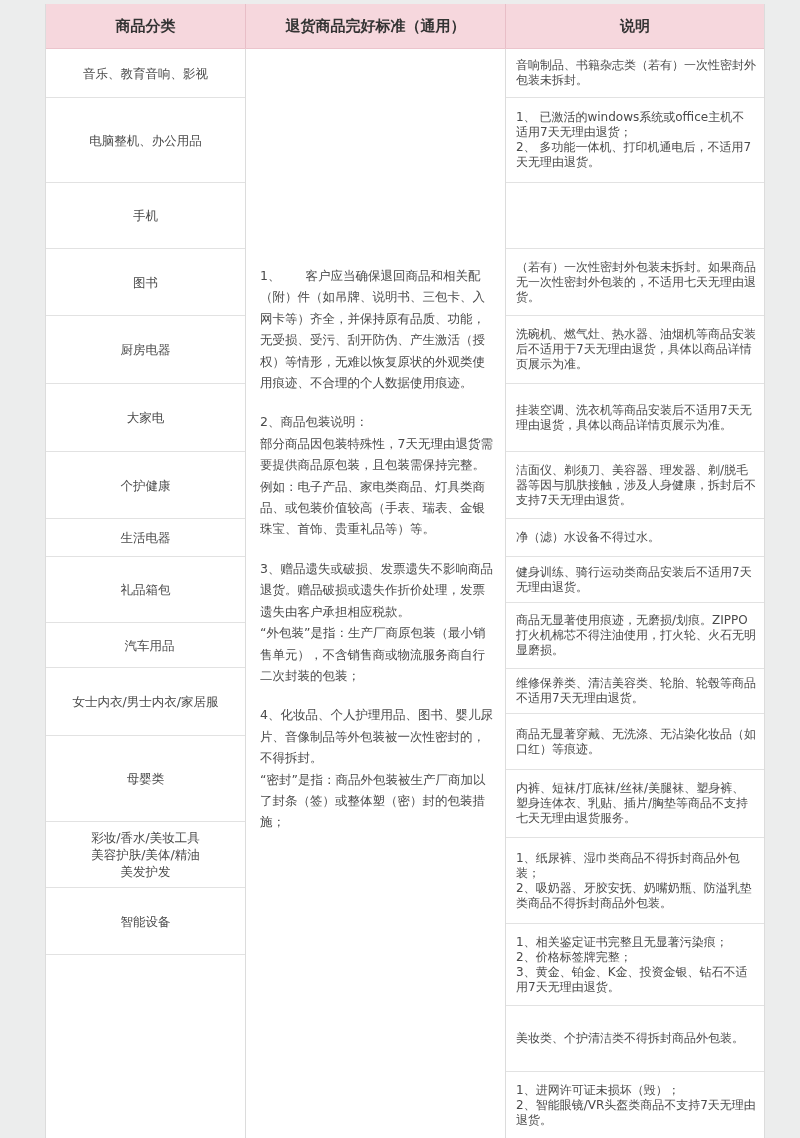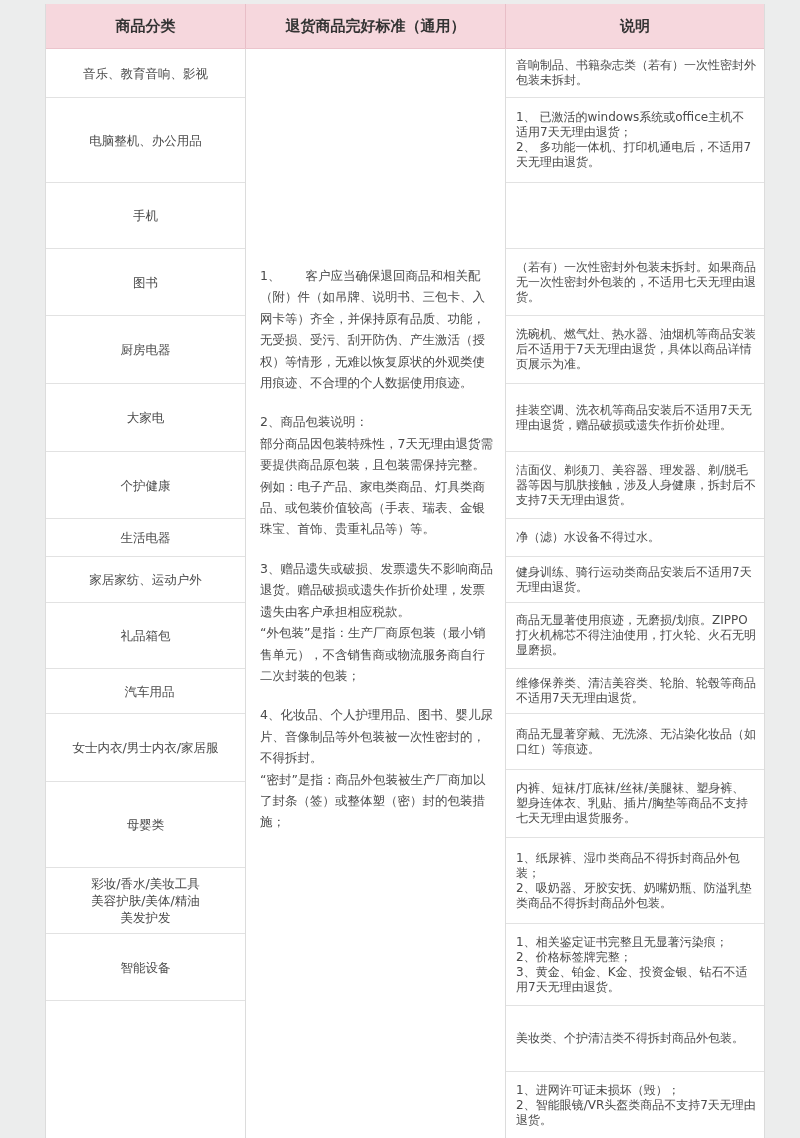--- a/index.html
+++ b/index.html
@@ -109,21 +109,20 @@
   <div class="body">
     <div class="col-left" id="col-left">
         <div class="lcell" style="height: 49px;">音乐、教育音响、影视</div>
         <div class="lcell" style="height: 85px;">电脑整机、办公用品</div>
         <div class="lcell" style="height: 66px;">手机</div>
         <div class="lcell" style="height: 67px;">图书</div>
         <div class="lcell" style="height: 68px;">厨房电器</div>
         <div class="lcell" style="height: 68px;">大家电</div>
         <div class="lcell" style="height: 67px;">个护健康</div>
         <div class="lcell" style="height: 38px;">生活电器</div>
-        <div class="lcell" style="height: 46px;">家居家纺、运动户外</div>
         <div class="lcell" style="height: 66px;">礼品箱包</div>
         <div class="lcell" style="height: 45px; padding-left: 8px;">汽车用品</div>
         <div class="lcell" style="height: 68px;">女士内衣/男士内衣/家居服</div>
         <div class="lcell" style="height: 86px;">母婴类</div>
         <div class="lcell" style="height: 66px;">彩妆/香水/美妆工具
 美容护肤/美体/精油
 美发护发</div>
         <div class="lcell" style="height: 67px;">智能设备</div>
       </div>
 
@@ -137,21 +136,21 @@
 “密封”是指：商品外包装被生产厂商加以了封条（签）或整体塑（密）封的包装措施；</p>
     </div>
 
     <div class="col-right" id="col-right">
         <div class="rcell" style="height: 49px;">音响制品、书籍杂志类（若有）一次性密封外包装未拆封。</div>
         <div class="rcell" style="height: 85px;">1、 已激活的windows系统或office主机不适用7天无理由退货；
 2、 多功能一体机、打印机通电后，不适用7天无理由退货。</div>
         <div class="rcell" style="height: 66px;"></div>
         <div class="rcell" style="height: 67px;">（若有）一次性密封外包装未拆封。如果商品无一次性密封外包装的，不适用七天无理由退货。</div>
         <div class="rcell" style="height: 68px;">洗碗机、燃气灶、热水器、油烟机等商品安装后不适用于7天无理由退货，具体以商品详情页展示为准。</div>
-        <div class="rcell" style="height: 68px;">挂装空调、洗衣机等商品安装后不适用7天无理由退货，赠品破损或遗失作折价处理。</div>
+        <div class="rcell" style="height: 68px;">挂装空调、洗衣机等商品安装后不适用7天无理由退货，具体以商品详情页展示为准。</div>
         <div class="rcell" style="height: 67px;">洁面仪、剃须刀、美容器、理发器、剃/脱毛器等因与肌肤接触，涉及人身健康，拆封后不支持7天无理由退货。</div>
         <div class="rcell" style="height: 38px;">净（滤）水设备不得过水。</div>
         <div class="rcell" style="height: 46px;">健身训练、骑行运动类商品安装后不适用7天无理由退货。</div>
         <div class="rcell" style="height: 66px;">商品无显著使用痕迹，无磨损/划痕。ZIPPO打火机棉芯不得注油使用，打火轮、火石无明显磨损。</div>
         <div class="rcell" style="height: 45px;">维修保养类、清洁美容类、轮胎、轮毂等商品不适用7天无理由退货。</div>
         <div class="rcell" style="height: 56px;">商品无显著穿戴、无洗涤、无沾染化妆品（如口红）等痕迹。</div>
         <div class="rcell" style="height: 68px;">内裤、短袜/打底袜/丝袜/美腿袜、塑身裤、塑身连体衣、乳贴、插片/胸垫等商品不支持七天无理由退货服务。</div>
         <div class="rcell" style="height: 86px;">1、纸尿裤、湿巾类商品不得拆封商品外包装；
 2、吸奶器、牙胶安抚、奶嘴奶瓶、防溢乳垫类商品不得拆封商品外包装。</div>
         <div class="rcell" style="height: 82px;">1、相关鉴定证书完整且无显著污染痕；

